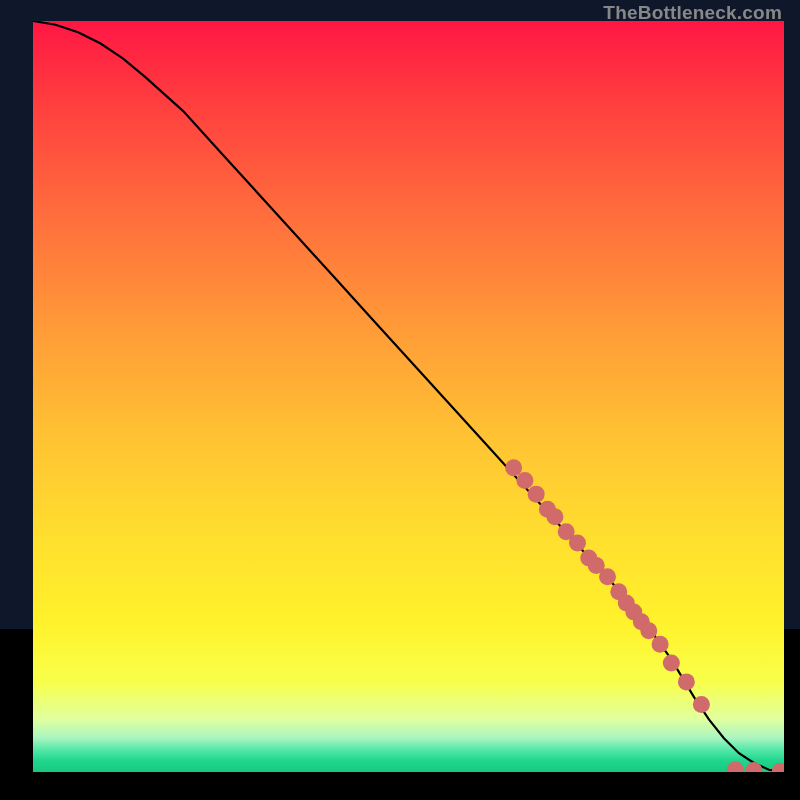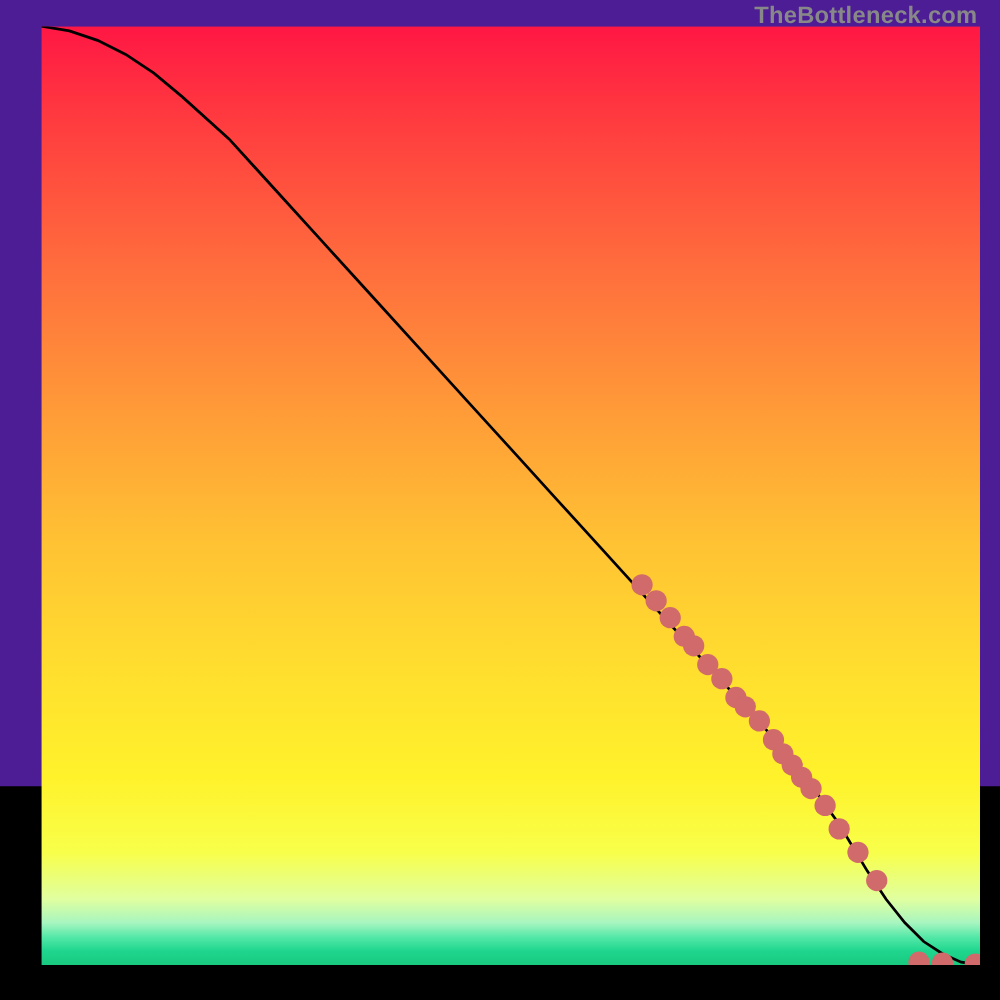--- a/index.html
+++ b/index.html
@@ -9,21 +9,21 @@
   height: 800px;
   background: #000;
   overflow: hidden;
 }
 .frame {
   position: absolute;
   left: 0;
   top: 0;
   width: 800px;
   height: 629px;
-  background: #4c1d95;
+  background: #0f172a;
 }
 .plot-area {
   position: absolute;
   left: 33px;
   top: 21px;
   width: 751px;
   height: 751px;
   overflow: hidden;
 }
 .gradient-bg {

